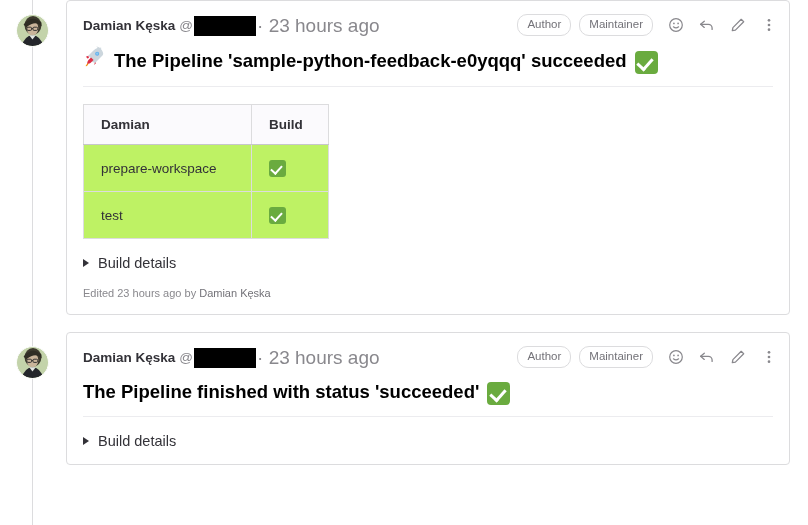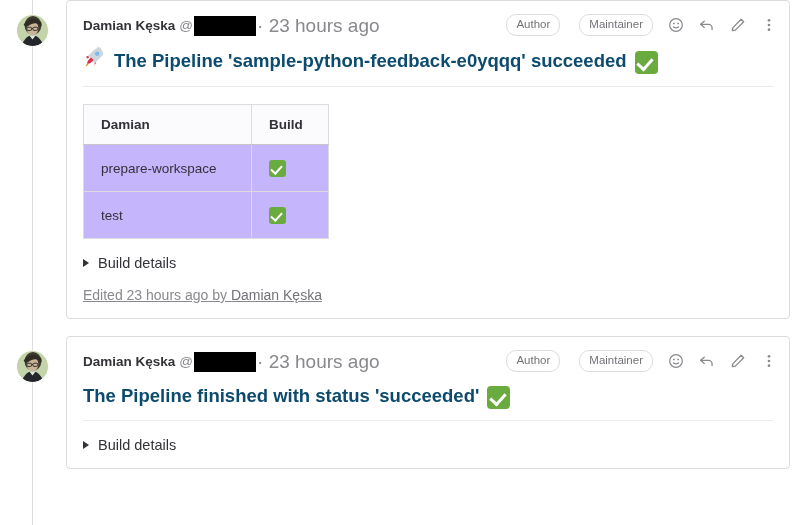--- a/index.html
+++ b/index.html
@@ -106,21 +106,21 @@
     margin-left: 1px;
     line-height: 17px;
     white-space: nowrap;
   }
 
   .header-spacer { flex: 1 1 auto; }
 
   .badges {
     display: flex;
     align-items: center;
-    gap: 19px;
+    gap: 8px;
     margin-right: 14px;
   }
   .badge {
     border: 1px solid #dcdcde;
     border-radius: 10px;
     color: #737278;
     font-size: 11.5px;
     line-height: 13px;
     padding: 3px 9px 4px 9px;
     background: #fff;
@@ -143,21 +143,21 @@
   }
   .act svg { display: block; }
 
   .note-body {
     padding: 0 16px 0 16px;
   }
 
   .note-title {
     font-size: 18.5px;
     font-weight: bold;
-    color: #0c4a6e;
+    color: #000000;
     line-height: 30px;
     padding: 2px 0 9px 0;
     display: flex;
     align-items: center;
     white-space: nowrap;
   }
   .note-title .emoji-rocket {
     margin-right: 8px;
     display: inline-block;
   }
@@ -191,21 +191,21 @@
     border-right: 1px solid #dcdcde;
   }
   table.stage-table th:last-child { border-right: none; }
   table.stage-table td {
     font-size: 13.5px;
     color: #333238;
     text-align: left;
     padding: 13px 14px 13px 17px;
     border-bottom: 1px solid #dcdcde;
     border-right: 1px solid #dcdcde;
-    background: #c4b5fd;
+    background: #bef264;
     height: 20px;
     vertical-align: middle;
   }
   table.stage-table td:last-child { border-right: none; }
   table.stage-table tr:last-child td { border-bottom: none; }
   col.c-stage { width: 168px; }
   col.c-status { width: 77px; }
 
   
   .emoji-check-sq {
@@ -248,25 +248,24 @@
   .disclosure {
     width: 0; height: 0;
     border-left: 6px solid #333238;
     border-top: 4.5px solid transparent;
     border-bottom: 4.5px solid transparent;
     margin-right: 9px;
     display: inline-block;
   }
 
   .edited-line {
-    font-size: 14px;
+    font-size: 11px;
     color: #89888d;
     padding: 16px 0 0 0;
     white-space: nowrap;
-    text-decoration: underline;
   }
   .edited-line .editor { color: #737278; }
   .note-body-pad-bottom { height: 15px; }
 </style>
 </head>
 <body>
 
 <div class="page">
 
   <div class="thread-line"></div>

